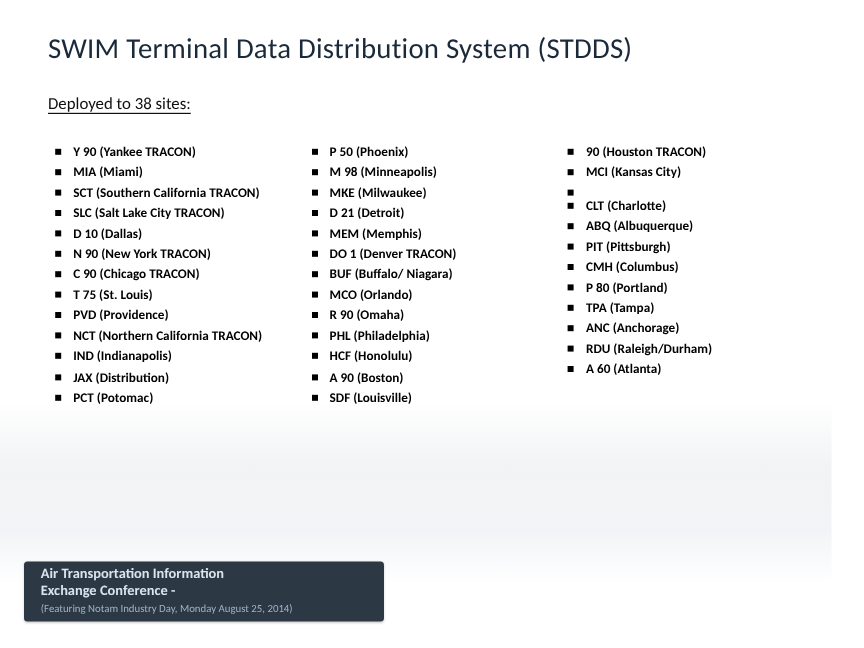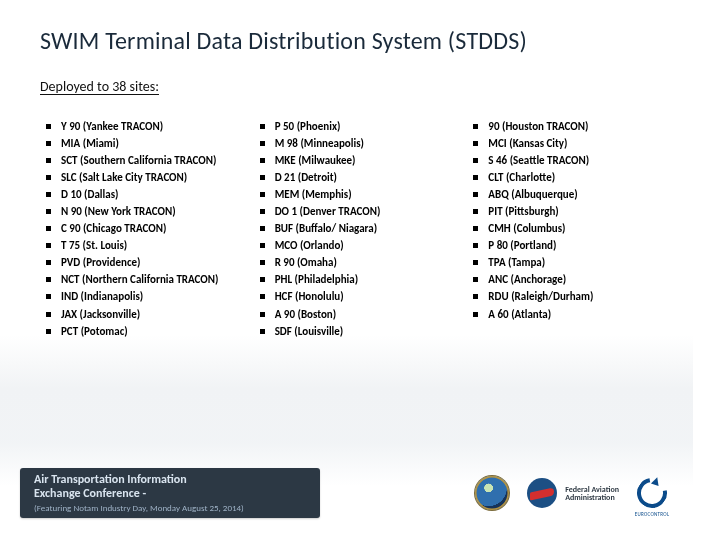--- a/index.html
+++ b/index.html
@@ -239,21 +239,21 @@
           <li>
             <span class="bullet"></span>
             <span>NCT (Northern California TRACON)</span>
           </li>
           <li>
             <span class="bullet"></span>
             <span>IND (Indianapolis)</span>
           </li>
           <li>
             <span class="bullet"></span>
-            <span>JAX (Jacksonville)</span>
+            <span>JAX (Distribution)</span>
           </li>
           <li>
             <span class="bullet"></span>
             <span>PCT (Potomac)</span>
           </li>
         </ul>
       </div>
     <div class="col">
         <ul>
           <li>
@@ -315,21 +315,20 @@
           <li>
             <span class="bullet"></span>
             <span>90 (Houston TRACON)</span>
           </li>
           <li>
             <span class="bullet"></span>
             <span>MCI (Kansas City)</span>
           </li>
           <li>
             <span class="bullet"></span>
-            <span>S 46 (Seattle TRACON)</span>
           </li>
           <li>
             <span class="bullet"></span>
             <span>CLT (Charlotte)</span>
           </li>
           <li>
             <span class="bullet"></span>
             <span>ABQ (Albuquerque)</span>
           </li>
           <li>
@@ -363,28 +362,15 @@
         </ul>
       </div>
   </div>
 
   <div class="footer">
     <div class="footer-left">
       <div class="t1"><span>Air Transportation Information</span></div>
       <div class="t1"><span>Exchange Conference -</span></div>
       <div class="t2"><span>(Featuring Notam Industry Day, Monday August 25, 2014)</span></div>
     </div>
-    <div class="footer-right">
-      <div class="seal"></div>
-      <div class="faa">
-        <div class="faa-wing"></div>
-        <div class="faa-text">
-          <div>Federal Aviation</div>
-          <div>Administration</div>
-        </div>
-      </div>
-      <div class="euro">
-        <span class="euro-label">EUROCONTROL</span>
-      </div>
-    </div>
   </div>
 
 </div>
 
 </body></html>

